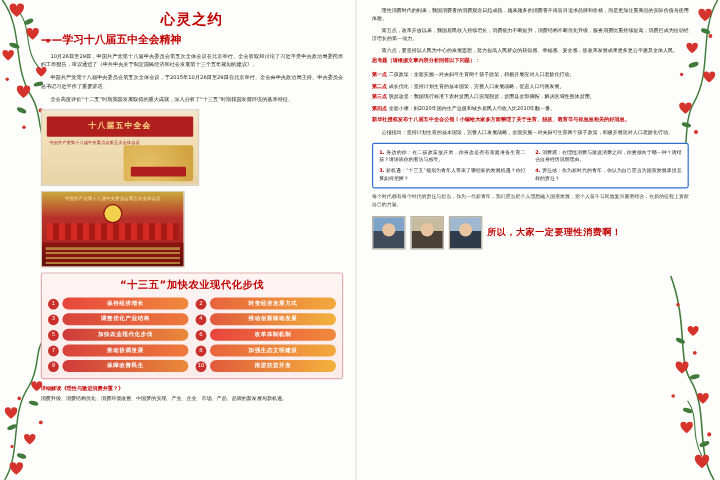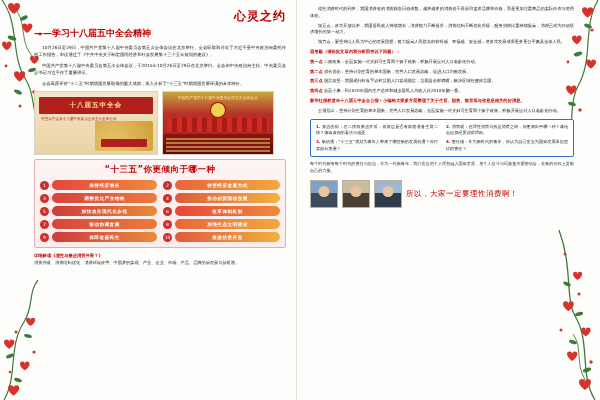--- a/index.html
+++ b/index.html
@@ -19,37 +19,37 @@
   .v-tl{top:0;left:0;}
   .v-bl{bottom:0;left:0;}
   .v-tr{top:0;right:0;}
   .v-br{bottom:0;right:0;}
 
   .col{position:relative;box-sizing:border-box;}
   .col-left{width:296px;height:400px;padding:6px 10px 6px 34px;}
   .col-right{width:304px;height:400px;padding:6px 26px 6px 14px;}
 
   .title{
-    text-align:right;color:#c00000;font-weight:bold;
+    text-align:center;color:#c00000;font-weight:bold;
     font-size:12px;letter-spacing:1px;margin:2px 0 0 0;
   }
   .subtitle{
     text-align:left;color:#c00000;font-weight:bold;
     font-size:9px;margin:2px 0 4px 0;
   }
   .body-text{
     font-size:4.3px;line-height:1.65;color:#1a1a1a;
     text-align:justify;margin:0 0 4px 0;
   }
   .body-text.indent{text-indent:8px;}
   .red{color:#c00000;}
   .b{font-weight:bold;}
 
   
-  .img-row{display:flex;gap:4px;margin:4px 12px 4px 0;}
+  .img-row{display:flex;gap:4px;margin:4px 12px 4px 0;flex-direction:column;}
   .img-box{position:relative;overflow:hidden;border:1px solid #d8d2c4;}
   .img-a{width:130px;height:62px;background:linear-gradient(180deg,#f3e6c8 0%,#efdcb2 55%,#e8d3a6 100%);}
   .img-b{width:118px;height:62px;background:linear-gradient(180deg,#c8a83c 0%,#b8302a 35%,#9e1f1a 100%);}
   .plenum-band{
     position:absolute;left:4px;top:5px;right:4px;height:17px;
     background:#b01e1e;border-radius:1px;
     color:#ffe08a;font-size:6.5px;font-weight:bold;
     display:flex;align-items:center;justify-content:center;letter-spacing:1px;
   }
   .plenum-sub{
@@ -140,21 +140,21 @@
     background:linear-gradient(180deg,#7fa3c8 0 45%,#3f4a5a 45% 100%);
     position:relative;overflow:hidden;flex:0 0 auto;
   }
   .portrait:after{
     content:"";position:absolute;left:50%;top:5px;transform:translateX(-50%);
     width:11px;height:11px;border-radius:50%;background:#e8c5a0;
   }
   .portrait.p2{background:linear-gradient(180deg,#c8bca0 0 45%,#4a4036 45% 100%);}
   .portrait.p3{background:linear-gradient(180deg,#9fb7cf 0 45%,#2f3b4a 45% 100%);}
   .final-note{
-    font-size:7.5px;color:#c00000;font-weight:normal;letter-spacing:.5px;
+    font-size:7.5px;color:#c00000;font-weight:bold;letter-spacing:.5px;
   }
   .footer-line{font-size:4.1px;color:#333;line-height:1.6;margin-top:4px;text-align:justify;}
   .divider-v{
     position:absolute;left:296px;top:0;width:1px;height:400px;background:#e6e2d8;
   }
 </style>
 </head>
 <body>
 
 <div class="page">
@@ -267,21 +267,21 @@
       <div class="img-box img-b">
         <div class="hall-head">中国共产党第十八届中央委员会第五次全体会议</div>
         <div class="hall-emblem"></div>
         <div class="hall-flags"></div>
         <div class="hall-floor"></div>
         <div class="hall-seats"></div>
       </div>
     </div>
 
     <div class="poster">
-      <div class="poster-title">“十三五”你更倾向于哪一种</div>
+      <div class="poster-title">“十三五”加快农业现代化步伐</div>
       <div class="grid10">
         <div class="cell">
           <span class="num">1</span>
           <span class="txt">保持经济增长</span>
         </div>
         <div class="cell v2">
           <span class="num">2</span>
           <span class="txt">转变经济发展方式</span>
         </div>
         <div class="cell v3">

